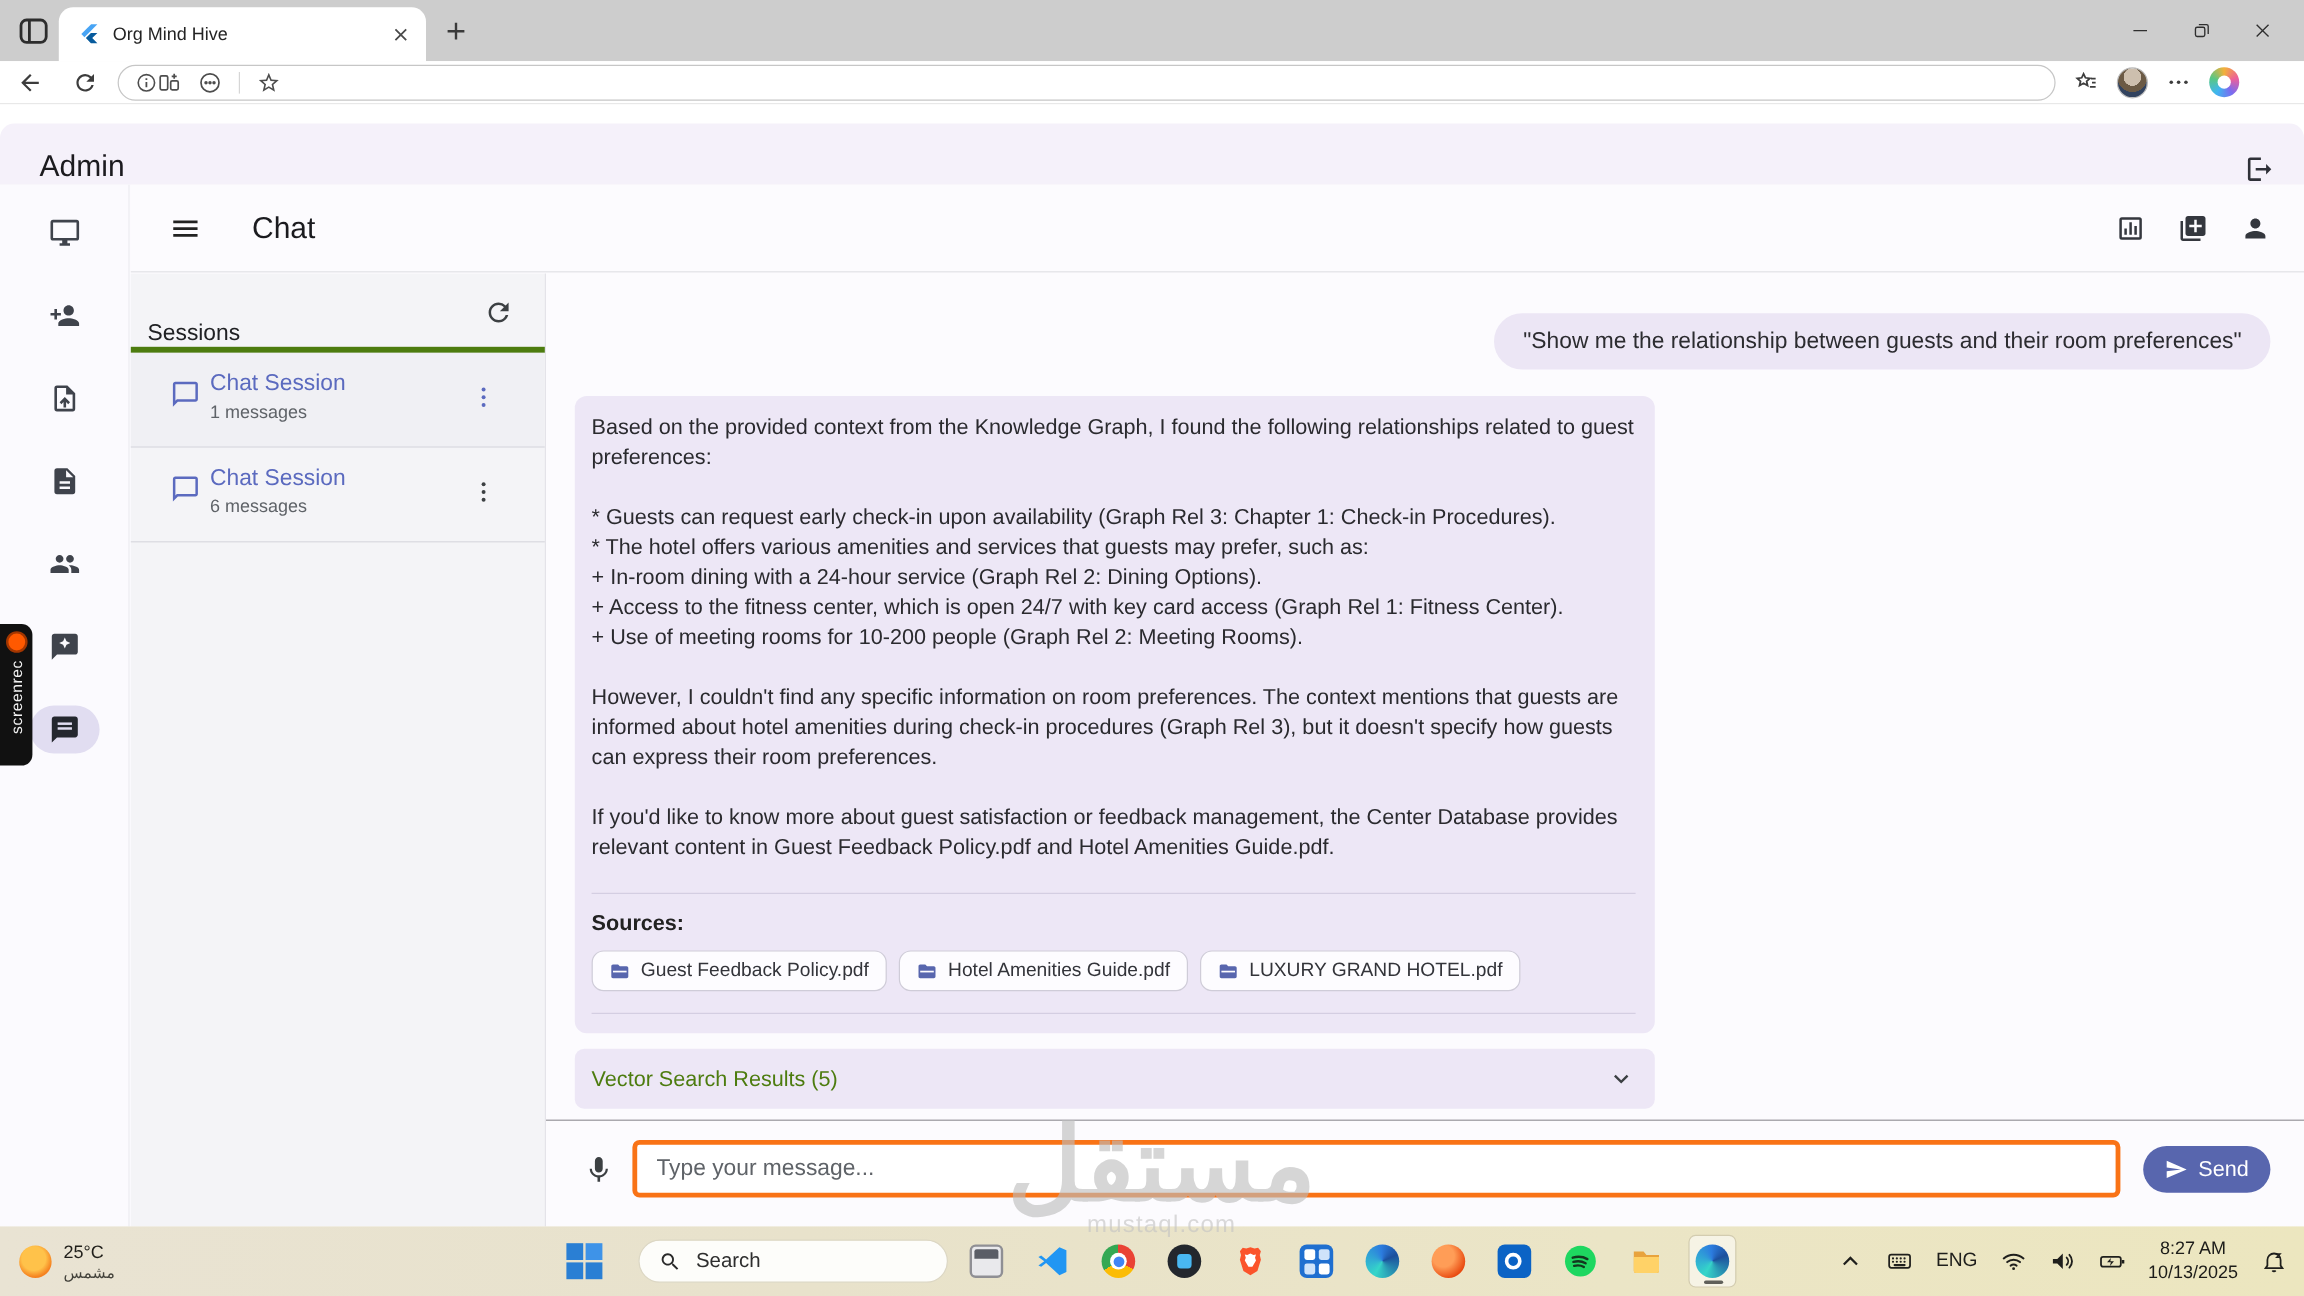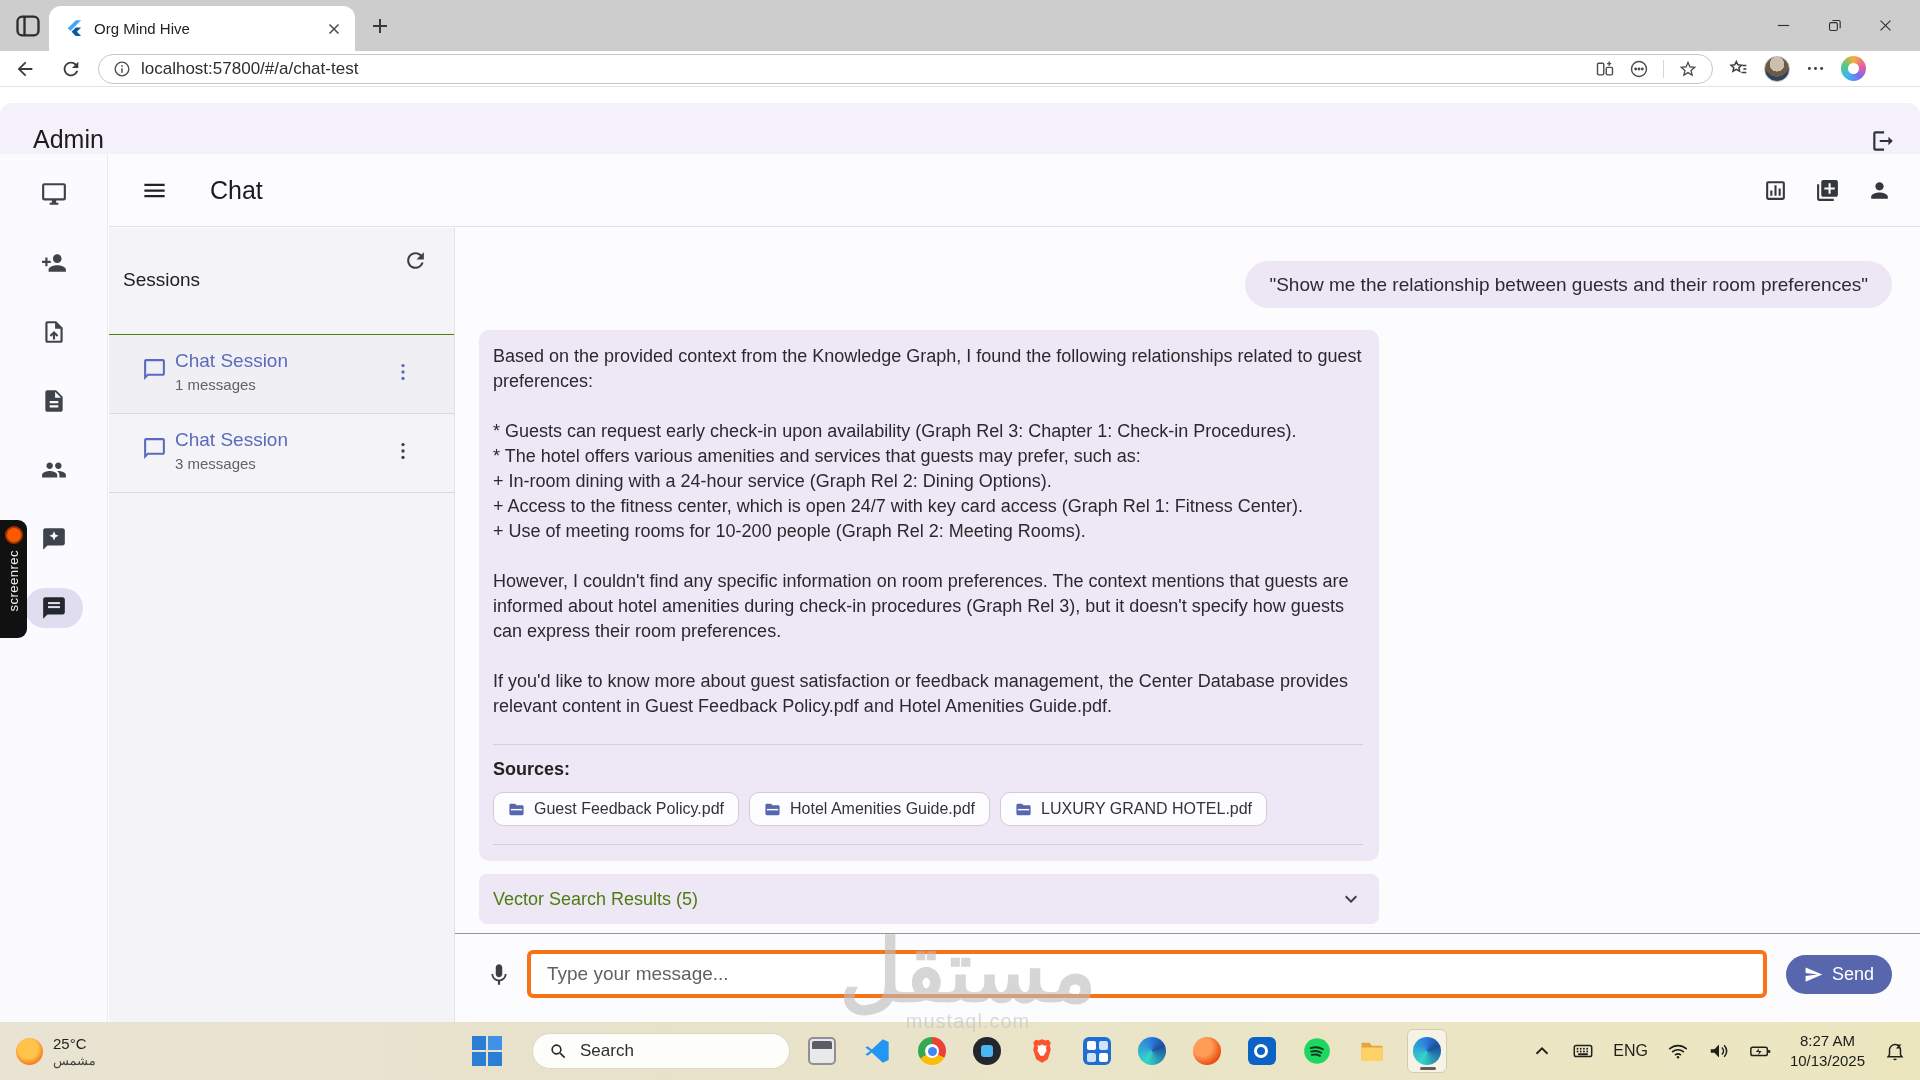--- a/index.html
+++ b/index.html
@@ -42,21 +42,21 @@
   .rail-item.active { background:#e1ddf1; }
   .rail-item.active .rail-ic { --cut:#e1ddf1; color:#24272e; }
 
   .chat-header { position:absolute; left:109px; top:0; width:1811px; height:73px; background:#fcfbfe; border-bottom:1px solid #e2e1e7; display:flex; align-items:center; }
   .hamburger { width:27px; height:27px; color:#222; margin-left:32px; }
   .chat-title { font-size:25px; color:#1b1b1f; margin-left:42px; }
   .header-right { position:absolute; right:28px; display:flex; gap:27px; align-items:center; }
   .hdr-ic { width:25px; height:25px; color:#34373e; }
 
   .sessions { position:absolute; left:109px; top:74px; width:346px; height:794px; background:#f4f4f7; border-right:1px solid #e4e3e9; }
-  .sess-head { height:66px; display:flex; align-items:flex-start; border-bottom:1px solid #4d7c0f;margin-top:41px; }
+  .sess-head { height:66px; display:flex; align-items:flex-end; border-bottom:5px solid #4d7c0f; }
   .sess-title { font-size:19px; color:#202124; margin-left:14px; font-weight:500; }
   .sess-refresh { position:absolute; right:26px; top:20px; width:25px; height:25px; color:#3c4043; }
   .sess-item { position:relative; height:79px; border-bottom:1px solid #d9d9df; padding:15px 0 0 33px; }
   .sess-item.selected { background:#f0f0f4; }
   .sess-bubble { position:absolute; left:33px; top:22px; width:25px; height:25px; color:#5b6abf; }
   .sess-name { font-size:19px; color:#5b6abf; margin-left:33px; }
   .sess-meta { font-size:15px; color:#5f6368; margin:4px 0 0 33px; }
   .sess-more { position:absolute; right:40px; top:26px; width:22px; height:22px; color:#5b6abf; }
   .sess-item:nth-of-type(3) .sess-more { color:#3c4043; }
 
@@ -170,21 +170,20 @@
       <svg viewBox="0 0 24 24" fill="currentColor">
           <path d="M17.65 6.35A7.96 7.96 0 0 0 12 4c-4.42 0-7.99 3.58-7.99 8s3.57 8 7.99 8c3.73 0 6.84-2.55 7.73-6h-2.08A5.99 5.99 0 0 1 12 18c-3.31 0-6-2.69-6-6s2.69-6 6-6c1.66 0 3.14.69 4.22 1.78L13 11h7V4l-2.35 2.35z"></path>
         </svg>
     </span>
     <div class="url-pill">
       <span class="url-info">
         <svg viewBox="0 0 24 24" fill="currentColor">
             <path d="M12 2a10 10 0 1 0 0 20 10 10 0 0 0 0-20zm0 18.2A8.2 8.2 0 1 1 20.2 12 8.21 8.21 0 0 1 12 20.2zM11 7h2v2h-2zm0 4h2v6h-2z"></path>
           </svg>
       </span>
-      <span class="url-text">localhost:57800/#/a/chat-test</span>
       <span class="pill-ic">
         <svg viewBox="0 0 24 24" fill="none" stroke="currentColor" stroke-width="1.7">
             <rect x="3" y="5" width="7.5" height="14" rx="1.5"></rect>
             <rect x="13.5" y="10" width="7.5" height="9" rx="1.5"></rect>
             <path d="M17 3v5M14.5 5.5h5"></path>
           </svg>
       </span>
       <span class="pill-ic">
         <svg viewBox="0 0 24 24" fill="none" stroke="currentColor" stroke-width="1.7">
             <circle cx="12" cy="12" r="9"></circle>
@@ -336,21 +335,21 @@
               </svg>
           </span>
         </div>
         <div class="sess-item">
           <span class="sess-bubble">
             <svg viewBox="0 0 24 24" fill="currentColor">
                 <path d="M20 2H4c-1.1 0-2 .9-2 2v18l4-4h14c1.1 0 2-.9 2-2V4c0-1.1-.9-2-2-2zm0 14H5.17L4 17.17V4h16v12z"></path>
               </svg>
           </span>
           <div class="sess-name">Chat Session</div>
-          <div class="sess-meta">3 messages</div>
+          <div class="sess-meta">6 messages</div>
           <span class="sess-more">
             <svg viewBox="0 0 24 24" fill="currentColor">
                 <circle cx="12" cy="5" r="1.8"></circle>
                 <circle cx="12" cy="12" r="1.8"></circle>
                 <circle cx="12" cy="19" r="1.8"></circle>
               </svg>
           </span>
         </div>
       </div>
 

